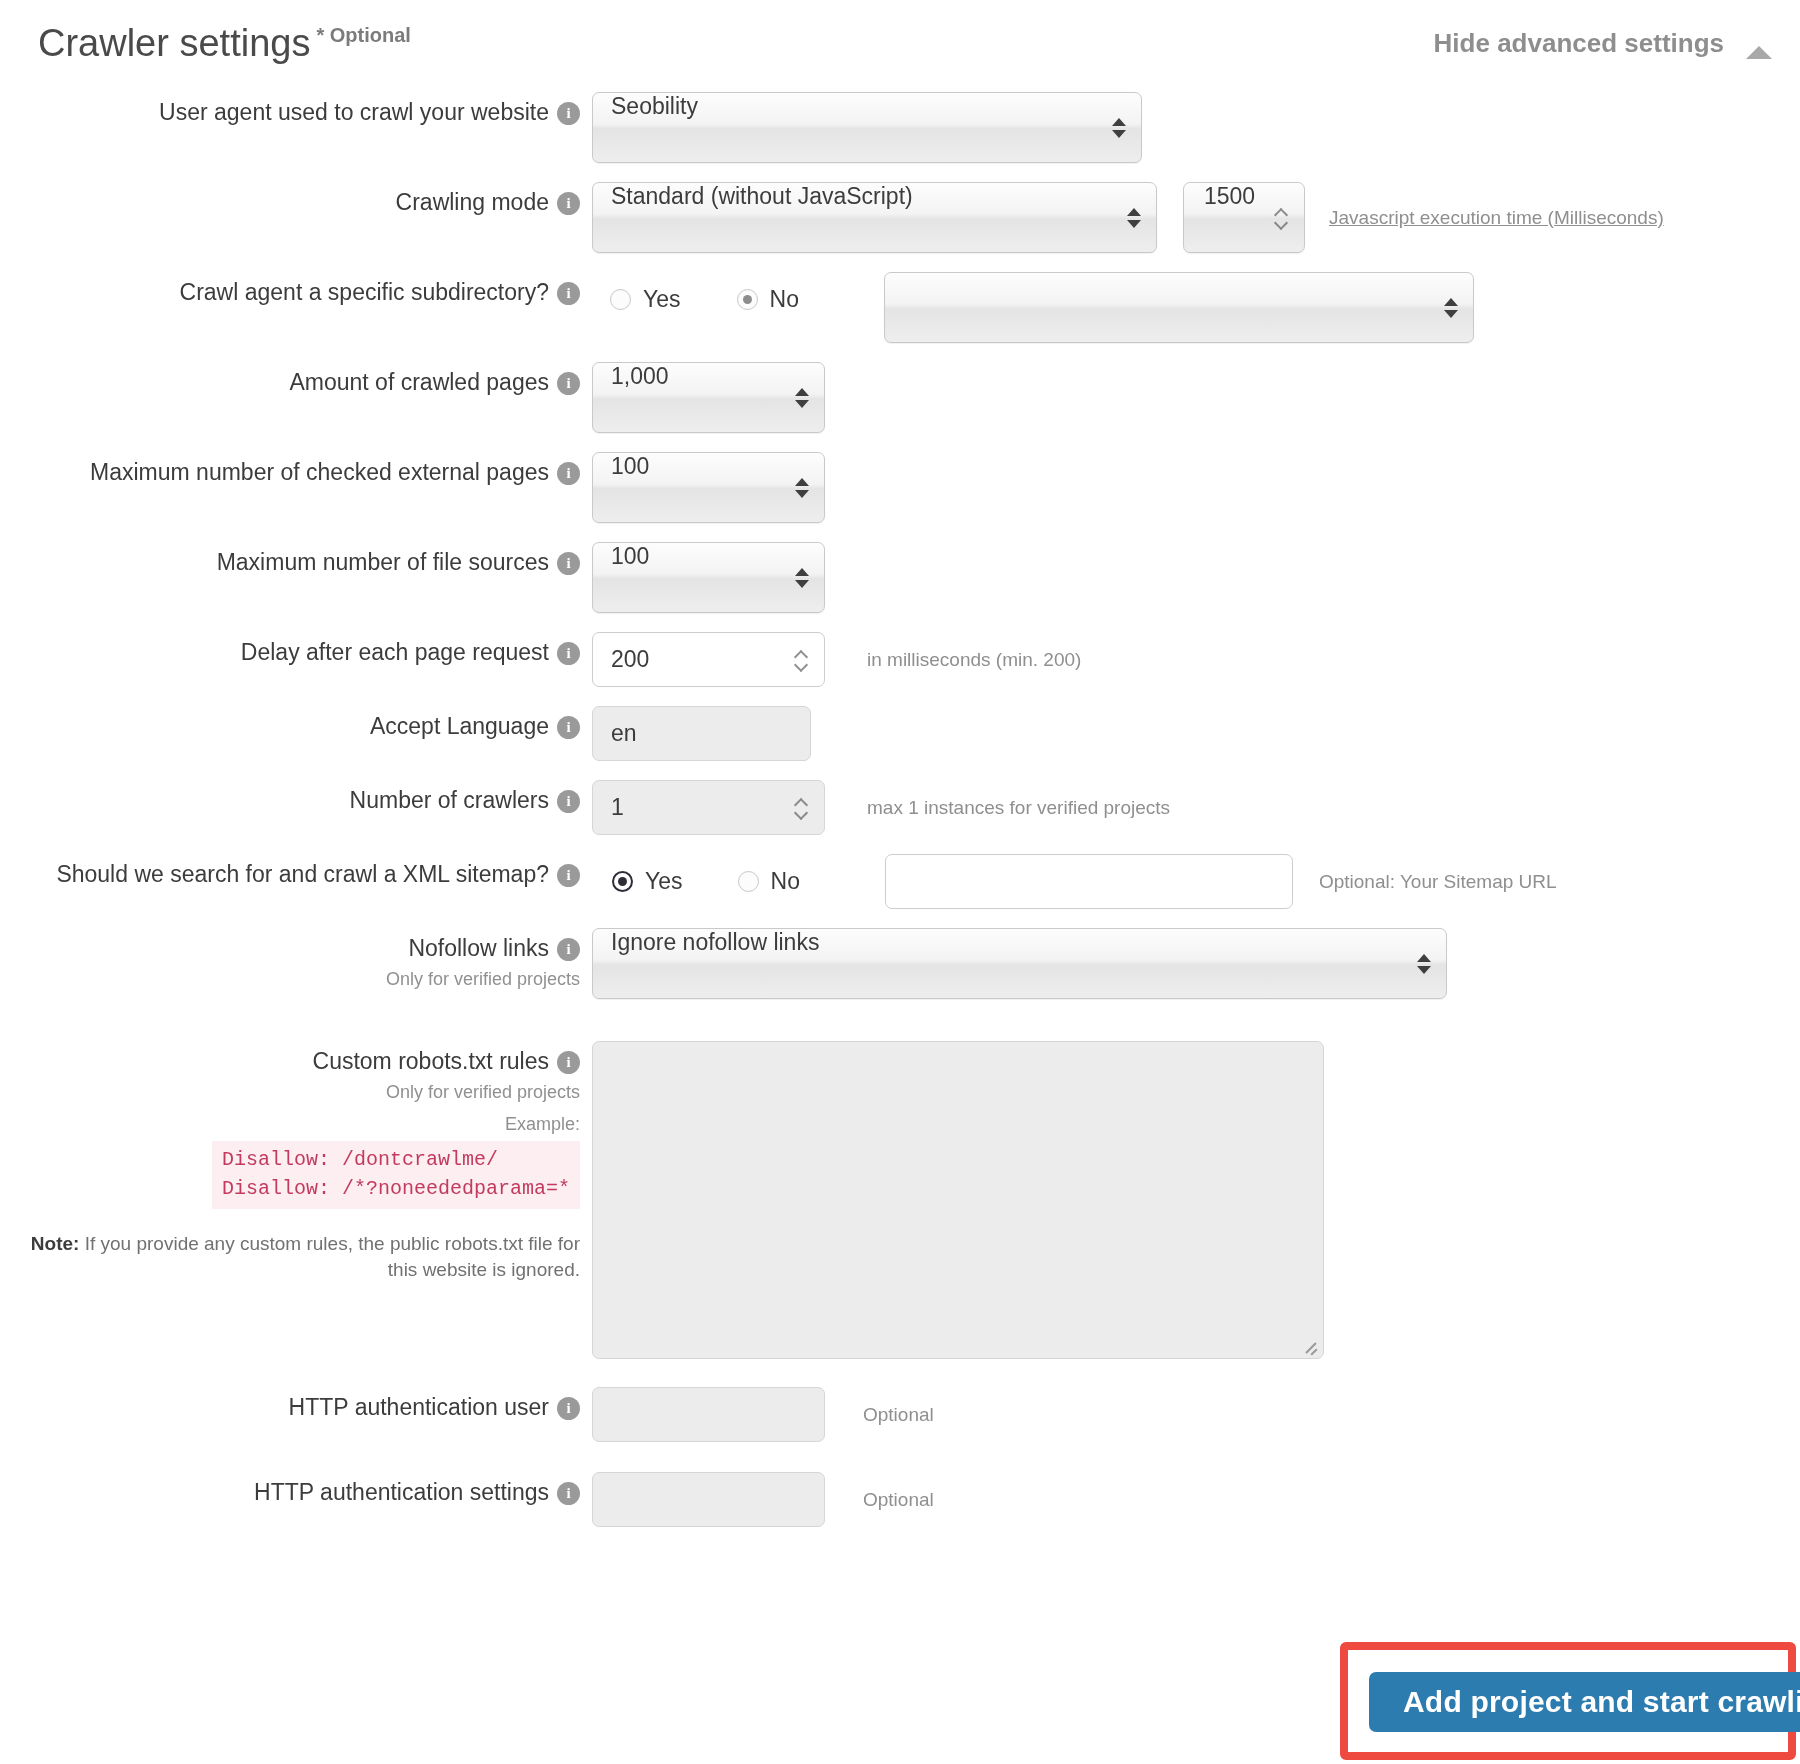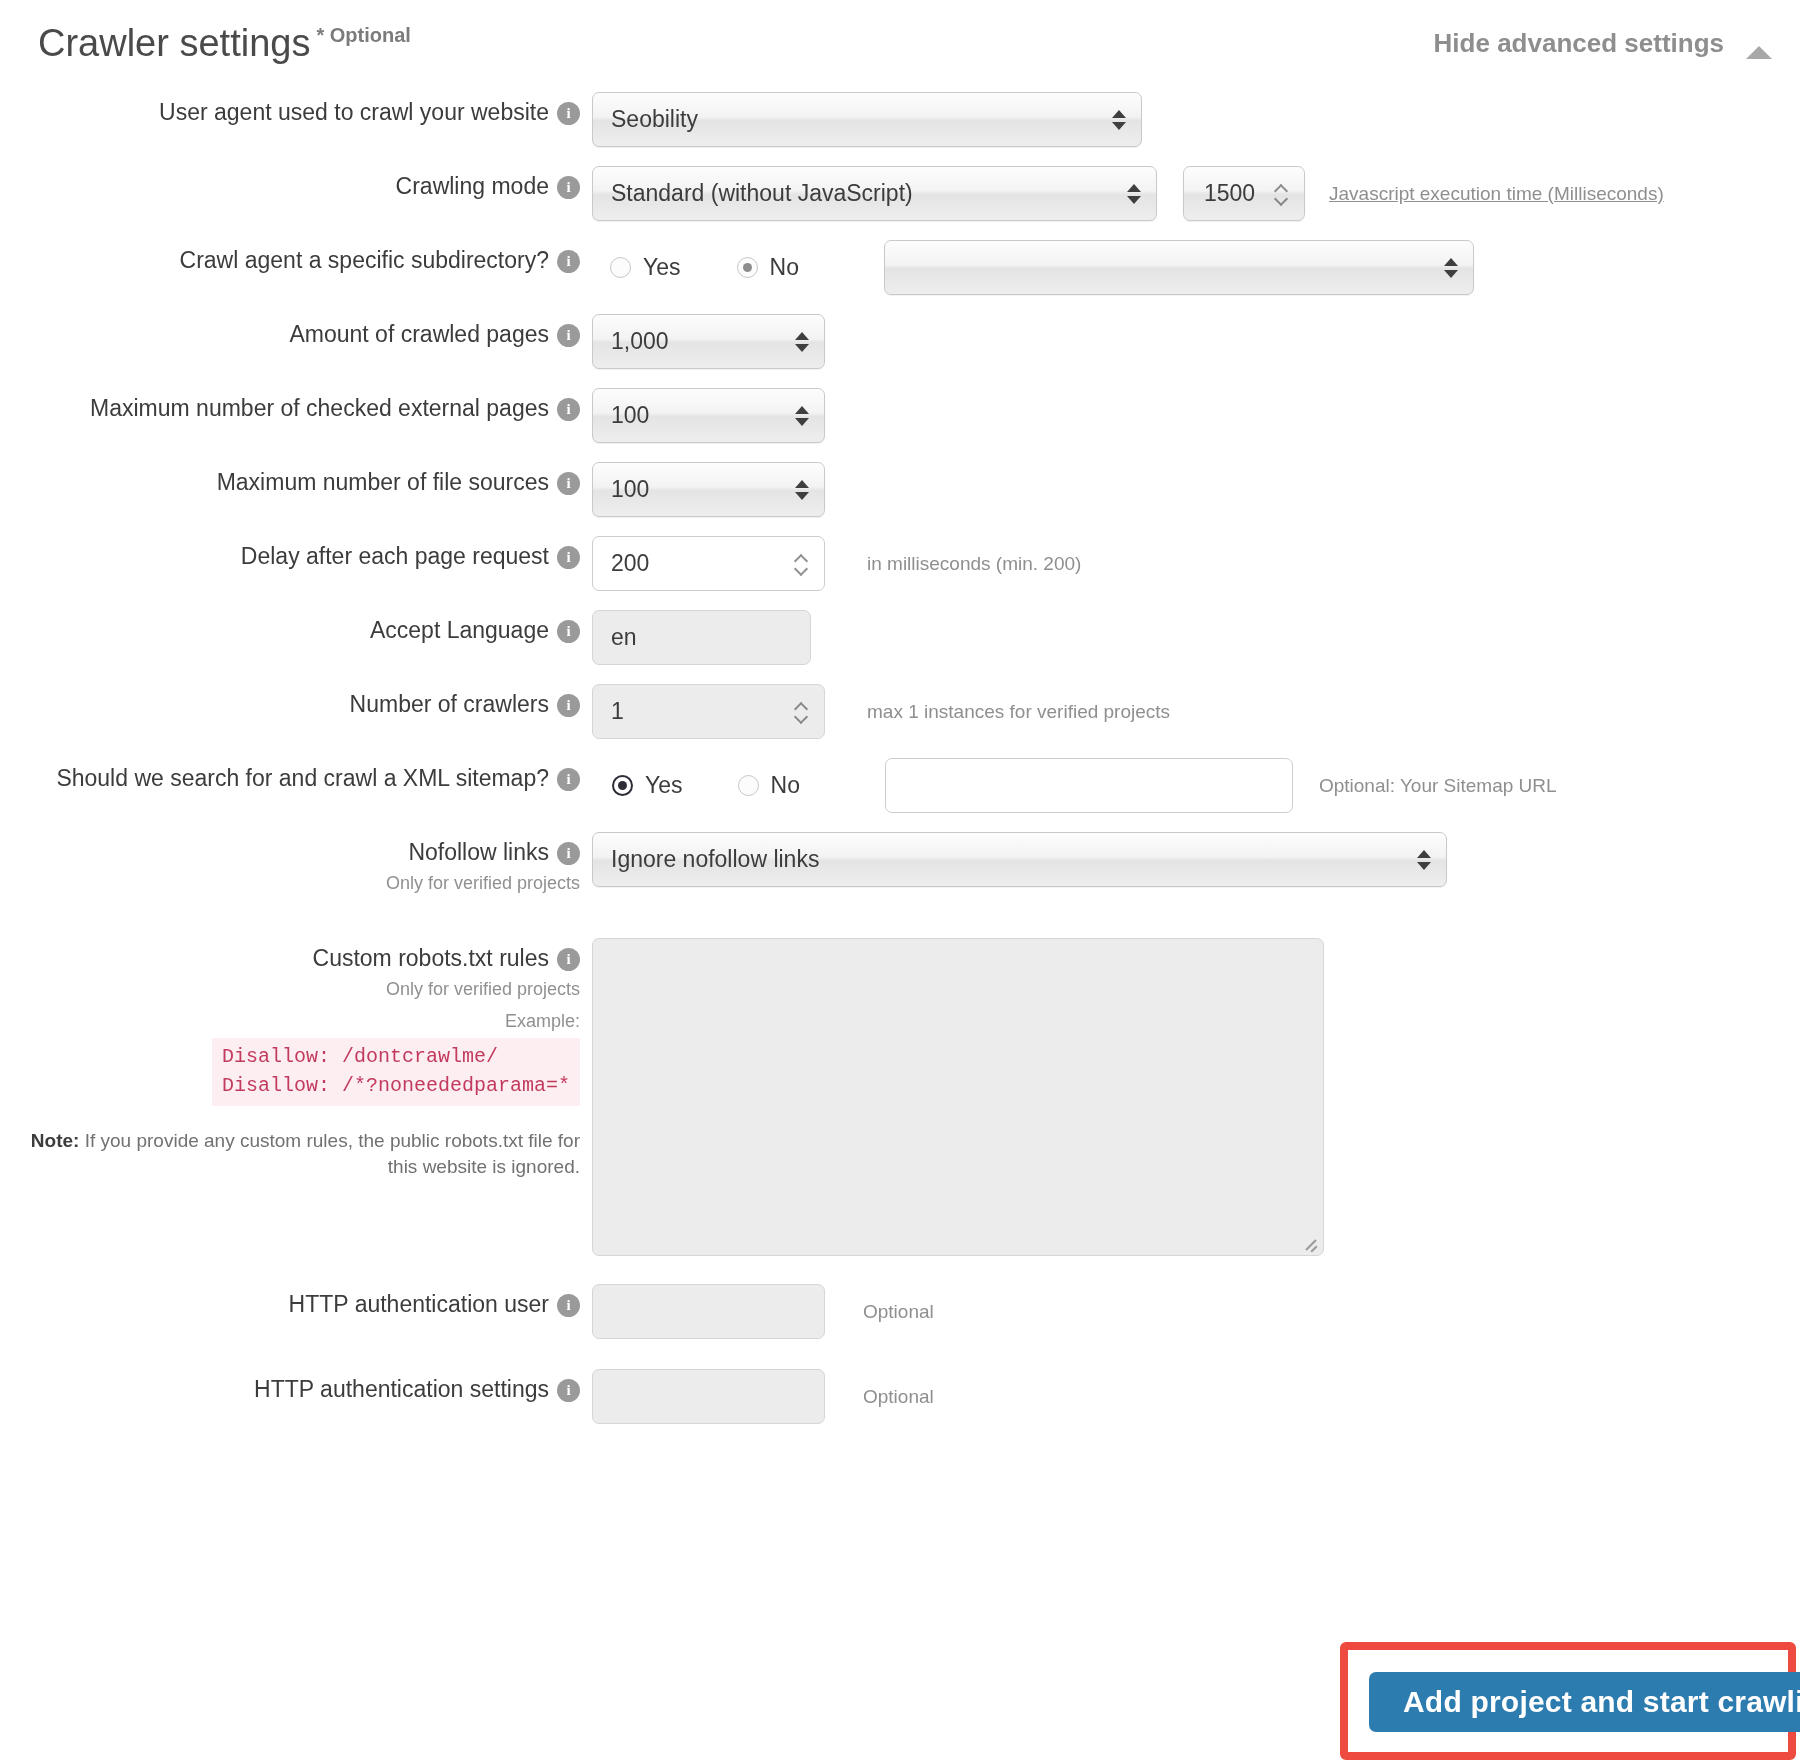--- a/index.html
+++ b/index.html
@@ -110,27 +110,26 @@
     text-align: center;
     font-family: "Liberation Serif", serif;
     vertical-align: 2px;
     margin-left: 8px;
     cursor: pointer;
   }
 
   
   .sel {
     position: relative;
-    height: 55px;
+    height: 71px;
     border: 1px solid #c9c9c9;
     border-radius: 7px;
     background: linear-gradient(to bottom, #fdfdfd 0%, #f3f3f3 45%, #e4e4e4 52%, #eeeeee 100%);
     box-shadow: 0 1px 1px rgba(0,0,0,0.06);
     display: flex;
-    align-items: center;
     padding: 0 40px 0 18px;
     font-size: 23px;
     color: #3c3c3c;
     cursor: pointer;
     white-space: nowrap;
     overflow: hidden;
   }
   .sel .arrows {
     position: absolute;
     right: 15px;

